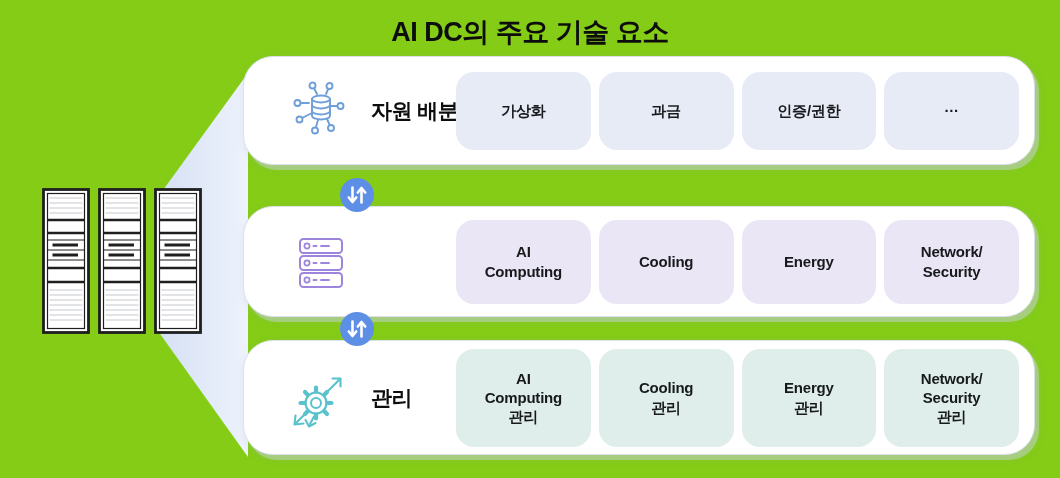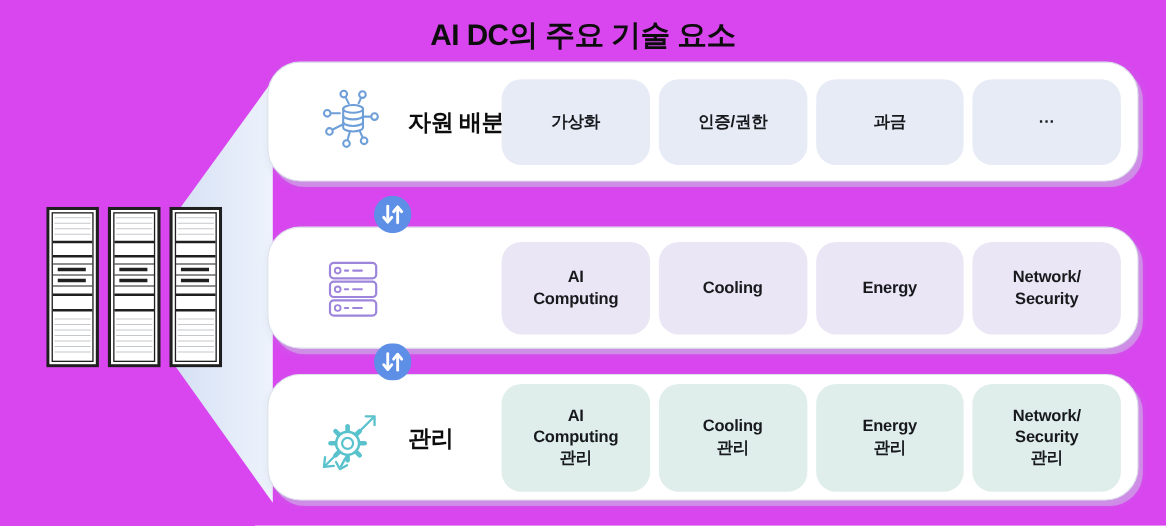--- a/index.html
+++ b/index.html
@@ -1,17 +1,17 @@
 <!DOCTYPE html>
 <html><head>
 <meta charset="utf-8">
 <style>
   html,body{margin:0;padding:0;background:#fff;}
   .canvas{
-    position:relative;width:1060px;height:478px;background:#d946ef;
+    position:relative;width:1060px;height:478px;background:#84cc16;
     font-family:"Liberation Sans","DejaVu Sans",sans-serif;color:#111;overflow:hidden;
   }
   .title{
     position:absolute;top:14px;left:0;width:100%;text-align:center;
     font-size:27px;font-weight:800;letter-spacing:-0.5px;color:#0d0d0d;
   }
   .beam{position:absolute;left:0;top:0;z-index:0;}
   .racks{position:absolute;left:42px;top:188px;z-index:1;}
   .row{
     position:absolute;left:243px;width:792px;background:#ffffff;
@@ -119,22 +119,22 @@
         <circle cx="8.5" cy="24" r="3"></circle>
         <circle cx="10.5" cy="40.5" r="3"></circle>
         <circle cx="26" cy="51.5" r="3"></circle>
         <circle cx="42" cy="49" r="3"></circle>
         <circle cx="51.5" cy="27" r="3"></circle>
       </g>
     </svg>
     <div class="row-label">자원 배분</div>
     <div class="chips">
       <div class="chip">가상화</div>
+      <div class="chip">과금</div>
       <div class="chip">인증/권한</div>
-      <div class="chip">과금</div>
       <div class="chip">···</div>
     </div>
   </div>
 
   <svg class="connector connector-1" viewBox="0 0 34 34" aria-hidden="true">
     <circle cx="17" cy="17" r="17" fill="#5e8fe6"></circle>
     <g stroke="#ffffff" stroke-width="2.6" fill="none" stroke-linecap="round" stroke-linejoin="round">
       <line x1="12.5" y1="9.5" x2="12.5" y2="23"></line>
       <polyline points="8.8,19.5 12.5,24 16.2,19.5"></polyline>
       <line x1="21.5" y1="24.5" x2="21.5" y2="11"></line>

